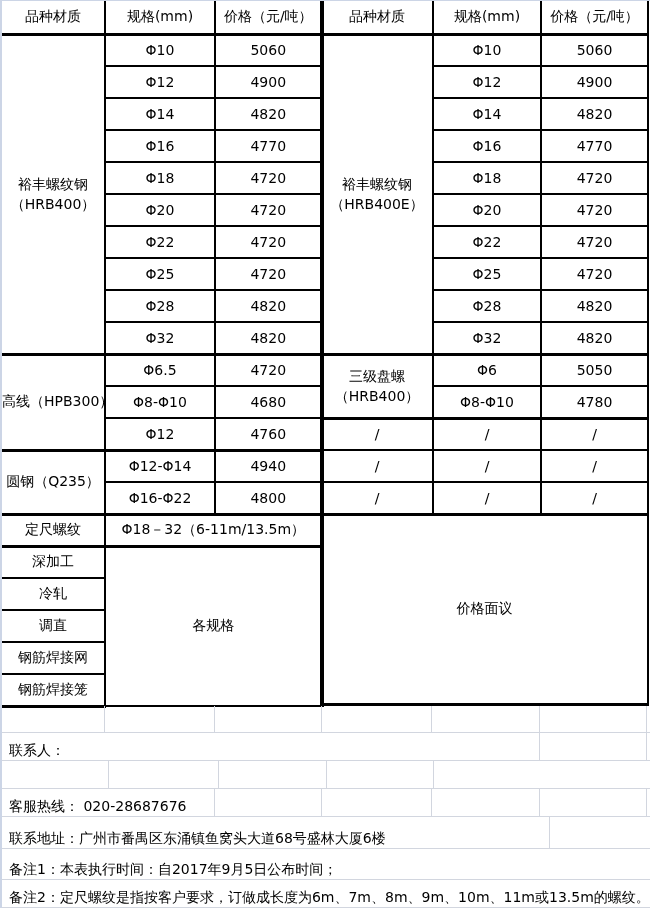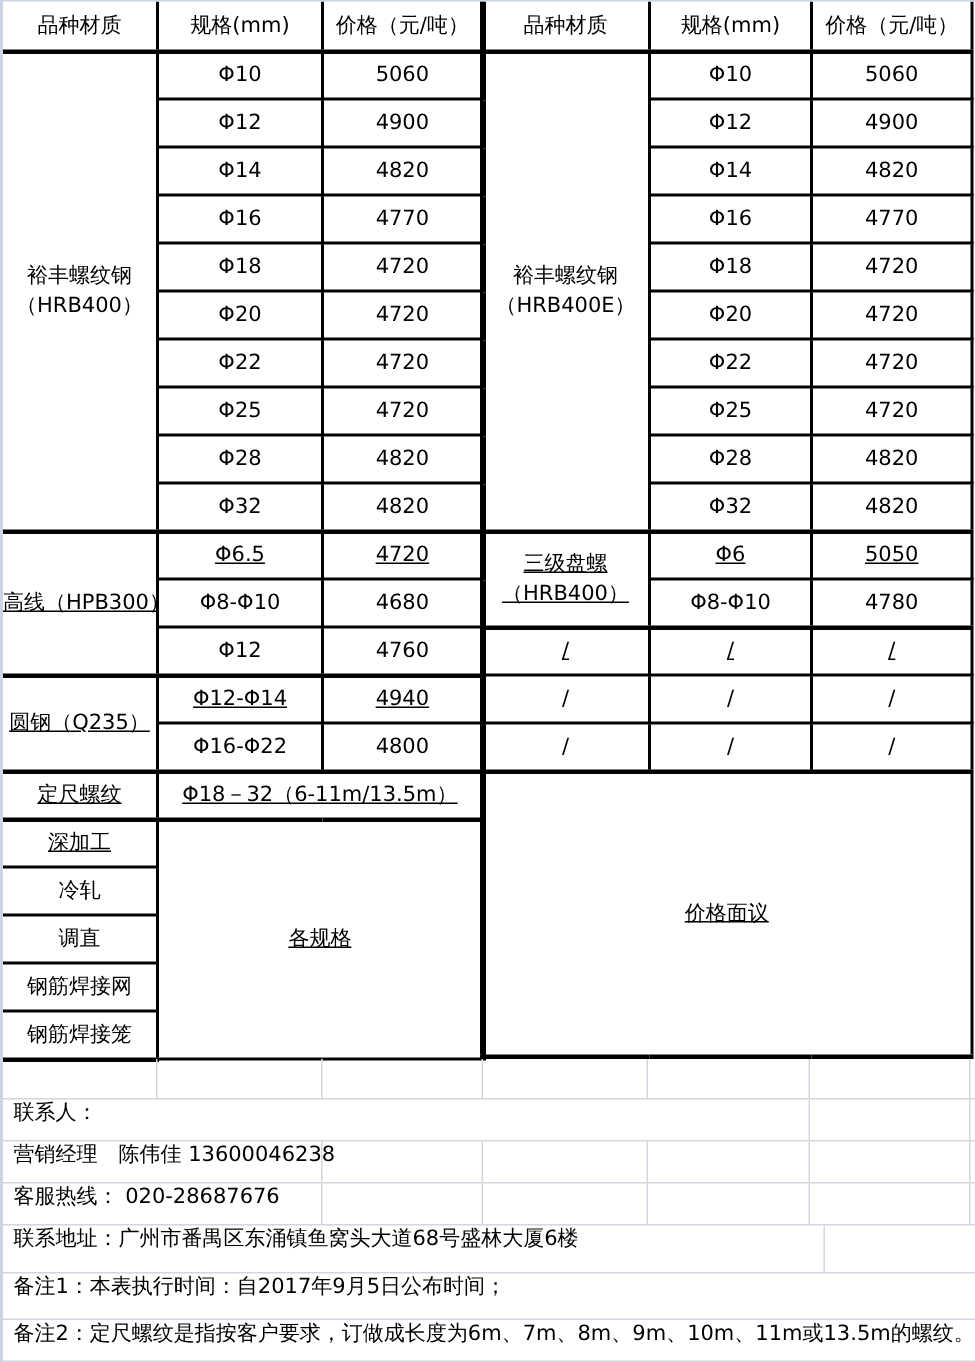--- a/index.html
+++ b/index.html
@@ -33,27 +33,27 @@
     padding: 0;
     overflow: hidden;
     white-space: nowrap;
   }
   .tbl tr.hd { height: 33px; }
   .tbl tr.hd th { border-top: none; border-bottom: 3px solid #000; }
   .tbl tr.r { height: 32px; }
   .tbl tr.big { height: 190px; margin-left: 37px; }
   .edge { border-left: none !important; }      
   .mid  { border-right: 3px solid #000 !important; } 
-  .sec td, .sec th { border-top-width: 3px; text-decoration: underline; }  
+  .sec td, .sec th { border-top-width: 3px; }  
   .bot td { border-bottom-width: 3px; }        
   .glabel { line-height: 20px; }
   
   .footer { position: absolute; left: 0; top: 705px; width: 650px; font-size: 14px; }
   .frow { display: flex; border-bottom: 1px solid #d2d6df; align-items: stretch; }
-  .fcell { border-right: 1px solid #d2d6df; display: flex; align-items: flex-start; }
+  .fcell { border-right: 1px solid #d2d6df; display: flex; align-items: flex-end; }
   .fcell.noline { border-right: none; }
   .ftext { padding-left: 7px; white-space: nowrap; }
 </style>
 </head>
 <body>
 
 <div class="sheet">
 
   <table class="tbl" id="ltbl">
     <colgroup>
@@ -263,23 +263,20 @@
       <div class="fcell noline" style="flex:1"></div>
     </div>
     <div class="frow" style="height:28px">
       <div class="fcell" style="width:538px">
           <span class="ftext">联系人：</span>
         </div>
       <div class="fcell" style="width:107px"></div>
       <div class="fcell noline" style="flex:1"></div>
     </div>
     <div class="frow" style="height:28px">
-      <div class="fcell" style="width:213px">
-          <span class="ftext">营销经理　陈伟佳 13600046238</span>
-        </div>
       <div class="fcell" style="width:107px"></div>
       <div class="fcell" style="width:110px"></div>
       <div class="fcell" style="width:108px"></div>
       <div class="fcell" style="width:107px"></div>
       <div class="fcell noline" style="flex:1"></div>
     </div>
     <div class="frow" style="height:28px">
       <div class="fcell" style="width:213px">
           <span class="ftext">客服热线： 020-28687676</span>
         </div>

